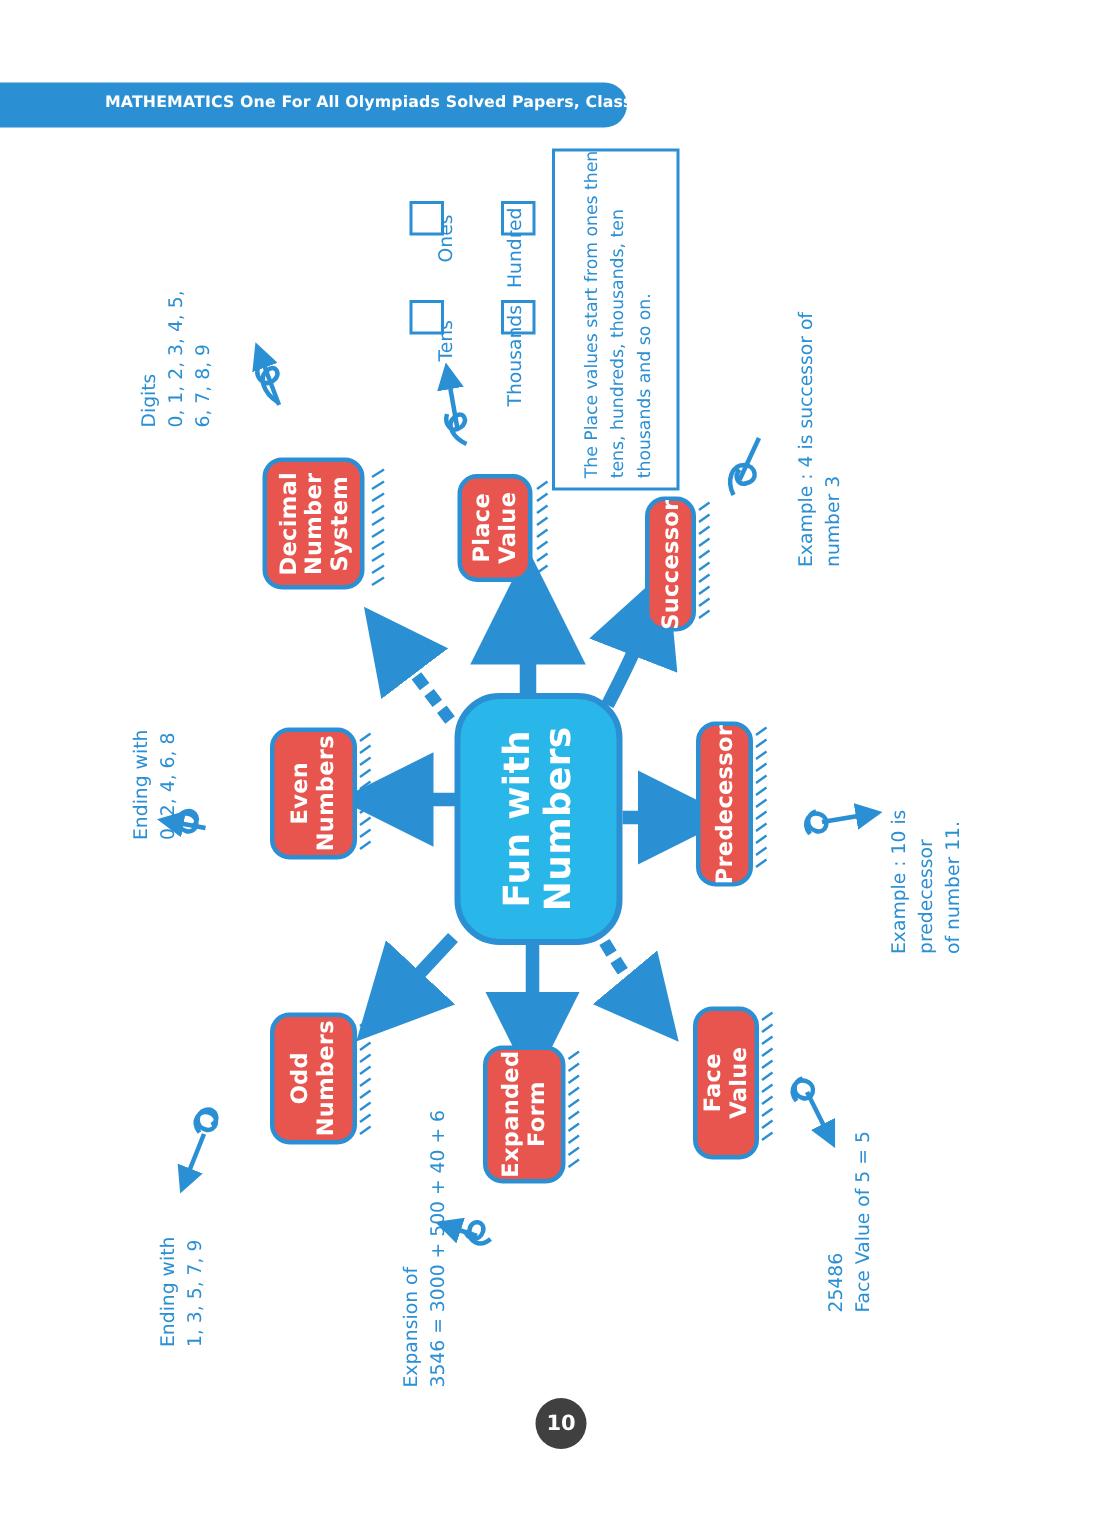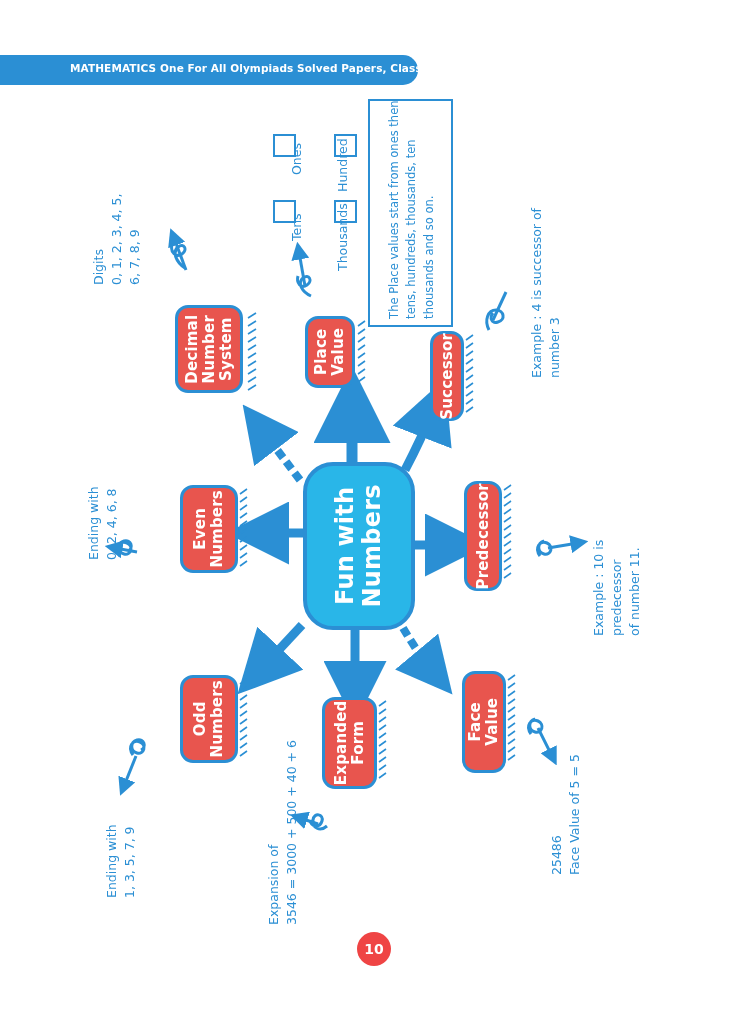--- a/index.html
+++ b/index.html
@@ -137,21 +137,21 @@
   }
 
   
   #page-number-badge {
     position: absolute;
     left: 357px;
     top: 932px;
     width: 34px;
     height: 34px;
     border-radius: 50%;
-    background: #ef4444;
+    background: #404040;
     color: #ffffff;
     font-size: 14px;
     font-weight: bold;
     display: flex;
     align-items: center;
     justify-content: center;
   }
 </style>
 </head>
 <body>

